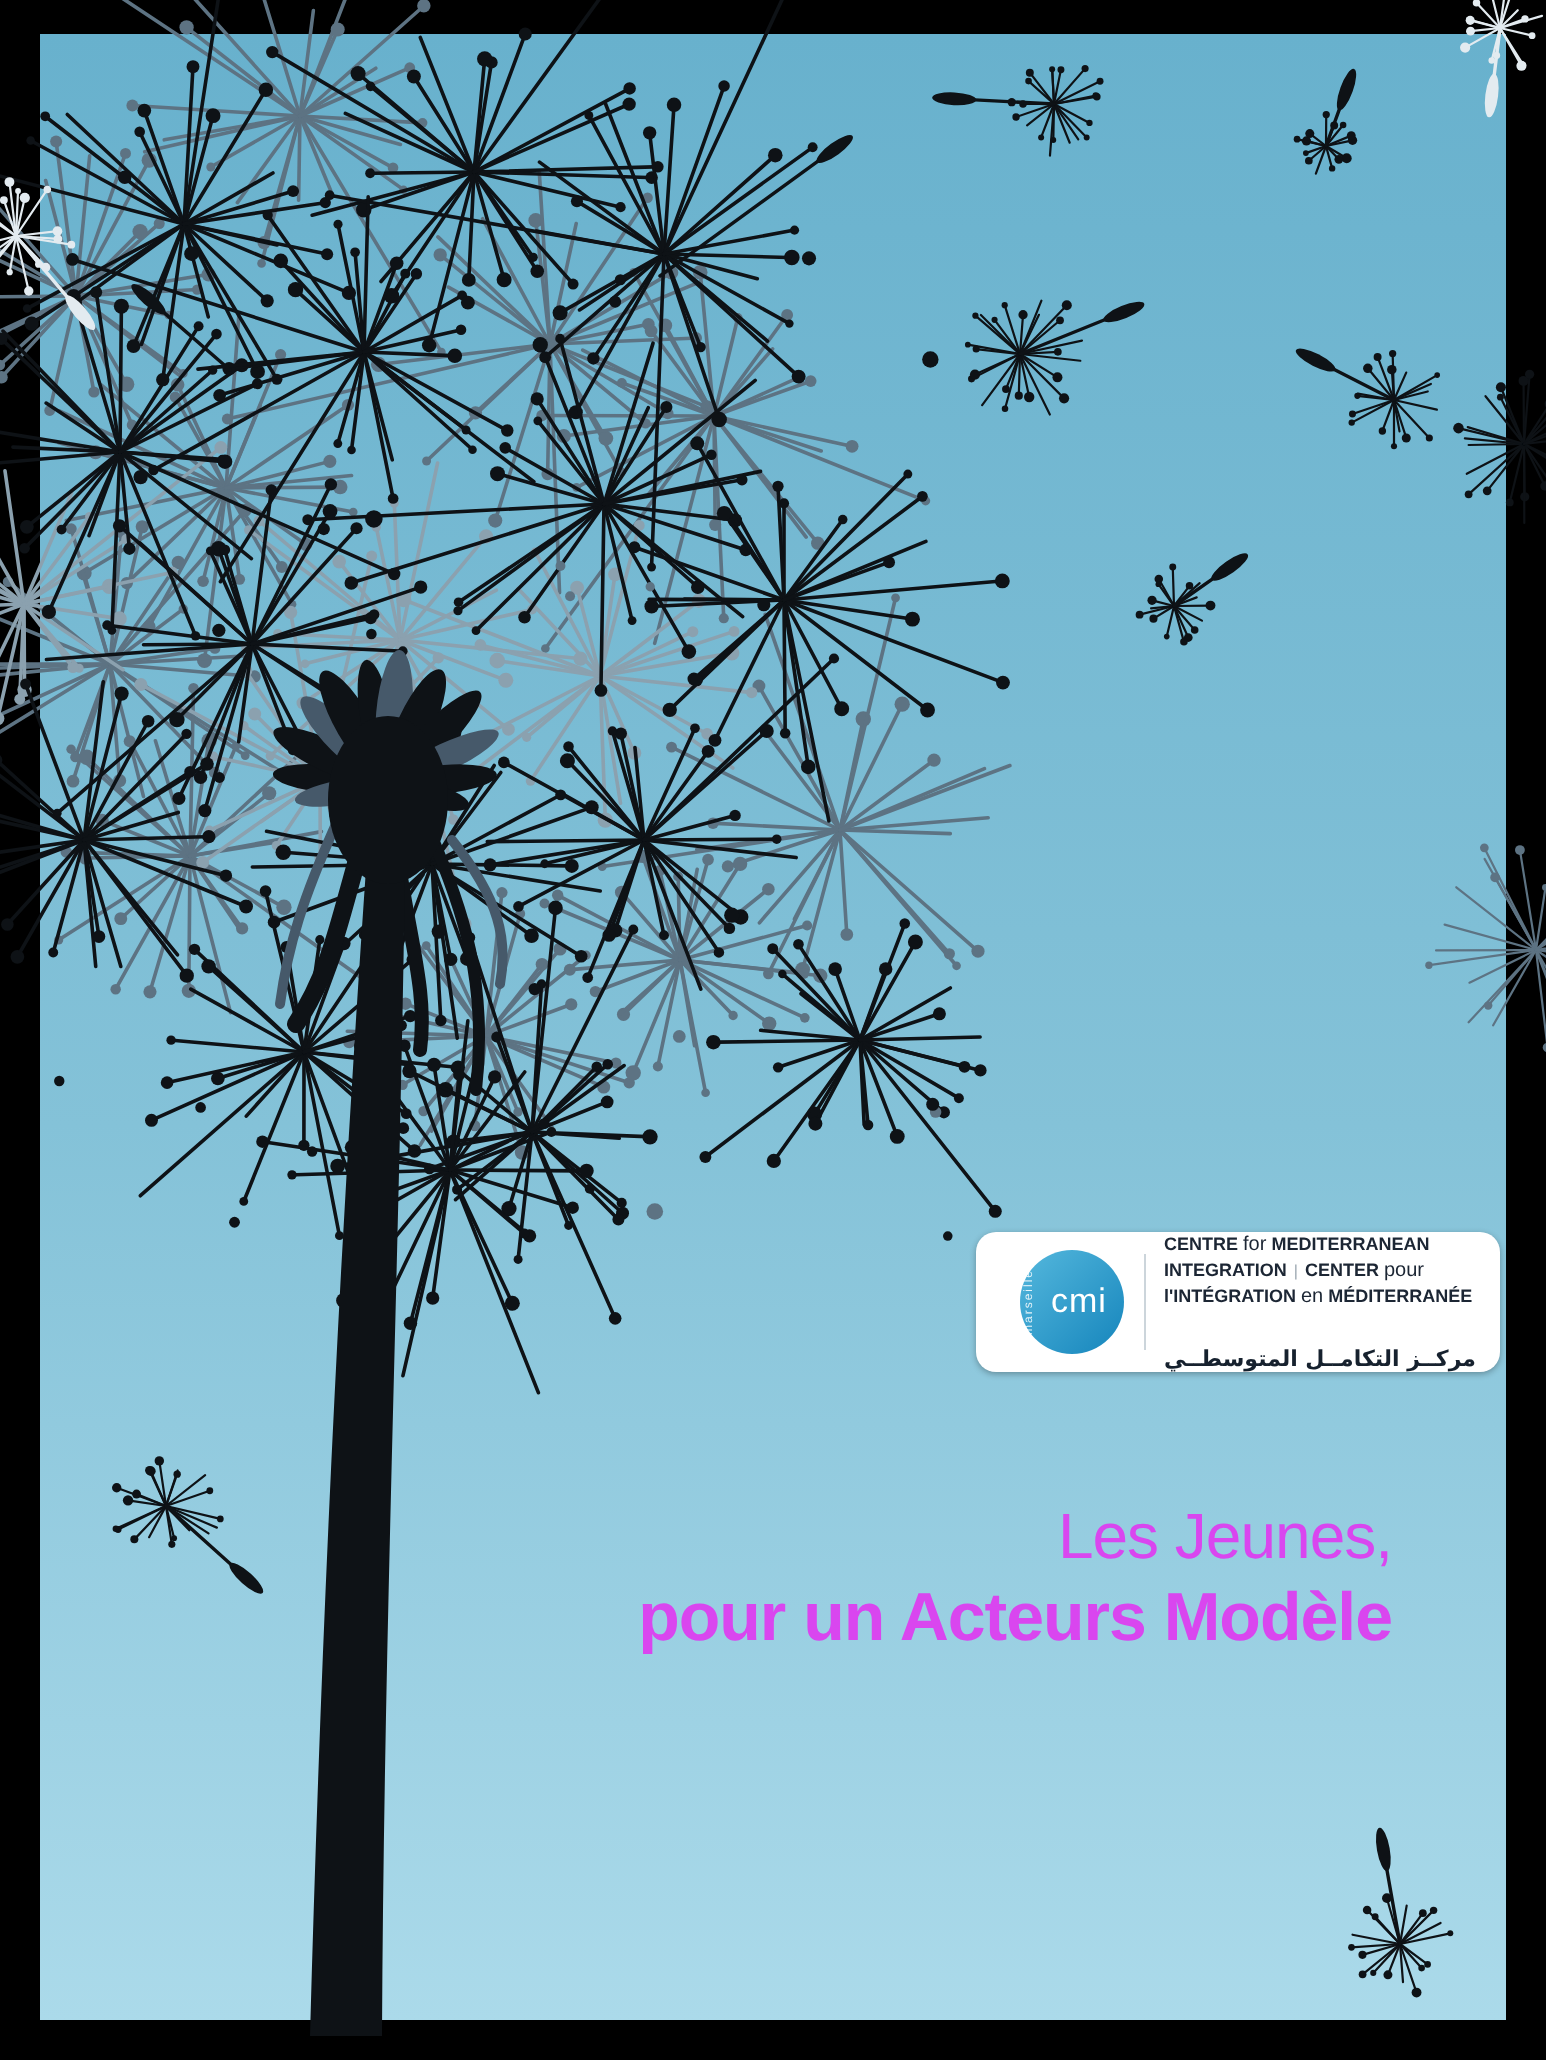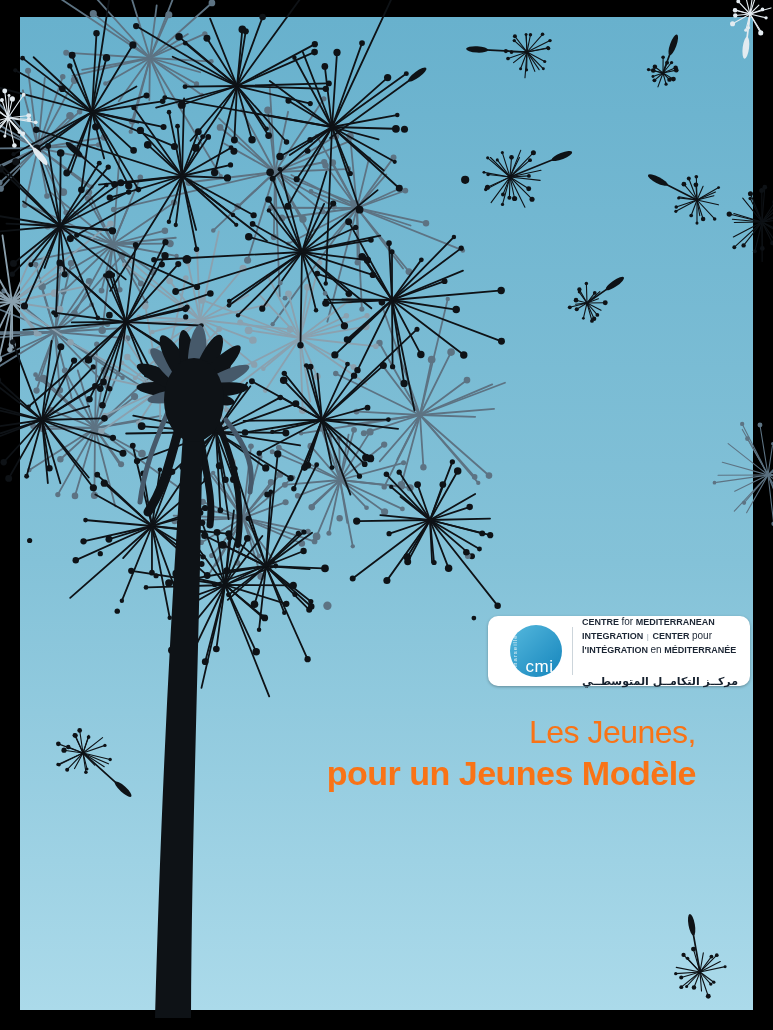--- a/index.html
+++ b/index.html
@@ -10,21 +10,21 @@
   svg.art{position:absolute;left:0;top:0;width:773px;height:1030px;display:block;}
 
   
   .logo{
     position:absolute;left:488px;top:616px;width:262px;height:70px;
     background:#ffffff;border-radius:10px;display:flex;align-items:center;
     box-shadow:0 1px 3px rgba(0,0,0,.3);z-index:3;
   }
   .logo-circle{
     position:relative;flex:0 0 auto;width:52px;height:52px;border-radius:50%;
-    margin-left:22px;display:flex;align-items:flex-end;justify-content:center;
+    margin-left:22px;display:flex;align-items:center;justify-content:center;
   }
   .logo-circle .cmi{
     color:#fff;font-size:17px;font-weight:400;letter-spacing:.5px;margin-left:7px;
   }
   .logo-circle .vert{
     position:absolute;left:2px;top:50%;
     transform:translateY(-50%) rotate(180deg);
     writing-mode:vertical-rl;font-size:6px;letter-spacing:1px;
     color:rgba(255,255,255,.85);
   }
@@ -33,22 +33,22 @@
   .logo-text .b{font-weight:bold;}
   .logo-text .l{font-weight:normal;font-size:10px;}
   .logo-text .sep{color:#9aa7b0;font-weight:normal;padding:0 1px;font-size:8px;}
   .logo-text .ar{
     font-family:"DejaVu Sans",sans-serif;font-size:11px;font-weight:bold;
     margin-top:18px;line-height:13px;color:#16212e;
   }
 
   
   .title{
-    position:absolute;right:77px;top:712px;text-align:right;z-index:2;
-    color:#f97316;
+    position:absolute;right:77px;top:748px;text-align:right;z-index:2;
+    color:#d946ef;
   }
   .title .t-reg{font-size:32px;line-height:40px;font-weight:400;letter-spacing:-.5px;}
   .title .t-bold{font-size:34px;line-height:42px;font-weight:700;letter-spacing:-.5px;}
 </style>
 </head>
 <body>
 
 <div class="stage">
 
   <svg class="art" viewBox="0 0 773 1030" xmlns="http://www.w3.org/2000/svg">
@@ -1888,15 +1888,15 @@
     <div class="logo-text">
       <div><span class="b">CENTRE</span> <span class="l">for</span> <span class="b">MEDITERRANEAN</span></div>
       <div><span class="b">INTEGRATION</span> <span class="sep">|</span> <span class="b">CENTER</span> <span class="l">pour</span></div>
       <div><span class="b">l'INTÉGRATION</span> <span class="l">en</span> <span class="b">MÉDITERRANÉE</span></div>
       <div class="ar" dir="rtl">مركــز التكامــل المتوسطــي</div>
     </div>
   </div>
 
   <div class="title">
     <div class="t-reg">Les Jeunes,</div>
-    <div class="t-bold">pour un Jeunes Modèle</div>
+    <div class="t-bold">pour un Acteurs Modèle</div>
   </div>
 </div>
 
 </body></html>

